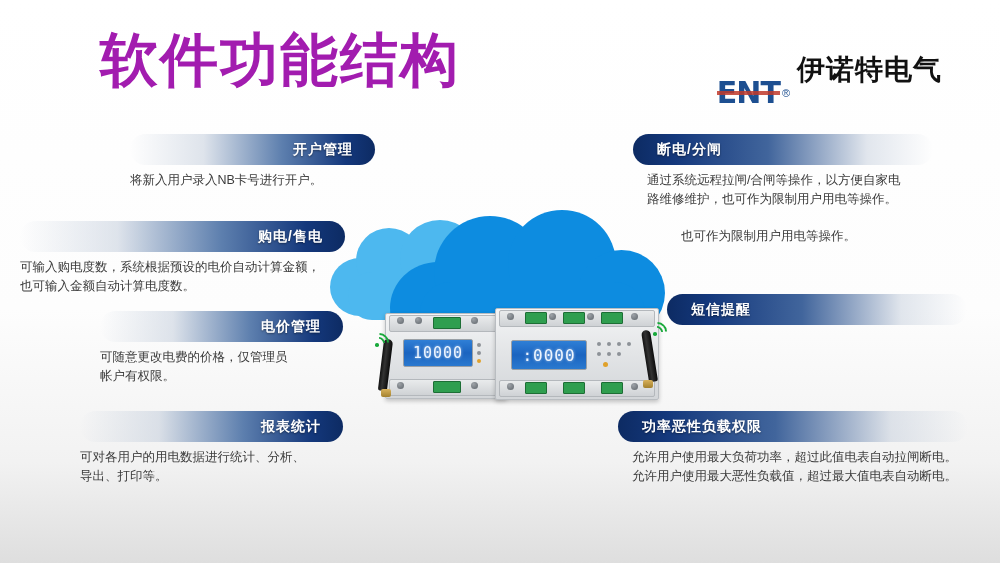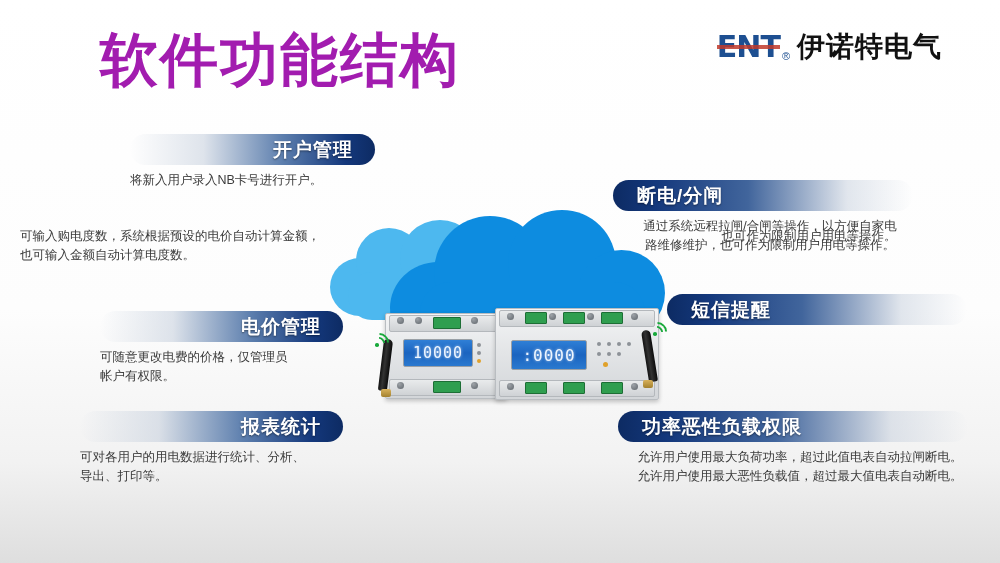--- a/index.html
+++ b/index.html
@@ -12,21 +12,21 @@
 
   
   .title{
     position:absolute;left:100px;top:22px;
     font-size:58px;font-weight:bold;letter-spacing:2px;
     color:#a21caf;
     text-shadow:1px 1px 0 rgba(255,255,255,.7);
     white-space:nowrap;
   }
   .logo{position:absolute;right:58px;top:32px;display:flex;align-items:center;gap:7px;}
-  .logo-mark{position:relative;display:flex;align-items:flex-end;}
+  .logo-mark{position:relative;display:flex;align-items:center;margin-top:46px;}
   .logo-ent{
     font-size:30px;font-weight:bold;letter-spacing:-1px;color:#1d4f91;
     font-family:"DejaVu Sans",sans-serif;
     -webkit-text-stroke:0px;
     position:relative;line-height:1;
   }
   .logo-ent::after{
     content:"";position:absolute;left:0;right:0;top:44%;height:4px;
     background:#c0392b;opacity:.85;
   }
@@ -77,39 +77,39 @@
     border-right-color:transparent;border-bottom-color:transparent;border-left-color:transparent;
     transform:rotate(45deg);
   }
   .wifi .dot{position:absolute;width:3.5px;height:3.5px;background:#19a93b;border-radius:50%;border:0;transform:none;}
 
   
   .feature{position:absolute;}
   .pill{
     position:relative;height:31px;border-radius:16px;
     display:flex;align-items:center;
-    color:#ffffff;font-size:19px;font-weight:bold;letter-spacing:1px;
+    color:#ffffff;font-size:14px;font-weight:bold;letter-spacing:1px;
     box-sizing:border-box;white-space:nowrap;
   }
   .feature.left .pill{
     justify-content:flex-end;padding-right:22px;
     background:linear-gradient(90deg,rgba(245,246,248,0) 0%,rgba(196,206,220,.55) 30%,#5d7fae 62%,#14387c 88%,#0d2b63 100%);
     text-shadow:0 1px 2px rgba(0,0,0,.45);
   }
   .feature.right .pill{
     justify-content:flex-start;padding-left:24px;
     background:linear-gradient(90deg,#0d2b63 0%,#14387c 14%,#41659c 45%,rgba(196,206,220,.5) 78%,rgba(245,246,248,0) 100%);
     text-shadow:0 1px 2px rgba(0,0,0,.45);
   }
   .desc{
     margin-top:6px;color:#3b3b3b;font-size:12.5px;line-height:1.55;
     white-space:pre-line;
   }
   .feature.left .desc{}
-  .feature.right .desc{text-align:center;padding-left:14px;}
+  .feature.right .desc{text-align:left;padding-left:14px;}
 </style>
 </head>
 <body>
 
 <div id="slide">
 
   <div class="title">软件功能结构</div>
 
   <div class="logo">
     <div class="logo-mark">
@@ -200,41 +200,44 @@
   </div>
 
   <div class="feature left" style="left:130px;top:134px;width:245px;">
     <div class="pill">
       <span>开户管理</span>
     </div>
     <div class="desc">将新入用户录入NB卡号进行开户。</div>
   </div>
 
   <div class="feature left" style="left:20px;top:221px;width:325px;">
+    <div class="pill">
+      <span>购电/售电</span>
+    </div>
     <div class="desc">可输入购电度数，系统根据预设的电价自动计算金额，
 也可输入金额自动计算电度数。</div>
   </div>
 
   <div class="feature left" style="left:100px;top:311px;width:243px;">
     <div class="pill">
       <span>电价管理</span>
     </div>
     <div class="desc">可随意更改电费的价格，仅管理员
 帐户有权限。</div>
   </div>
 
   <div class="feature left" style="left:80px;top:411px;width:263px;">
     <div class="pill">
       <span>报表统计</span>
     </div>
     <div class="desc">可对各用户的用电数据进行统计、分析、
 导出、打印等。</div>
   </div>
 
-  <div class="feature right" style="left:613px;top:134px;width:300px;margin-top:46px;">
+  <div class="feature right" style="left:633px;top:134px;width:300px;">
     <div class="pill">
       <span>断电/分闸</span>
     </div>
     <div class="desc">通过系统远程拉闸/合闸等操作，以方便自家电
 路维修维护，也可作为限制用户用电等操作。</div>
   </div>
 
   <div class="feature right" style="left:667px;top:221px;width:270px;">
     <div class="desc">也可作为限制用户用电等操作。</div>
   </div>

